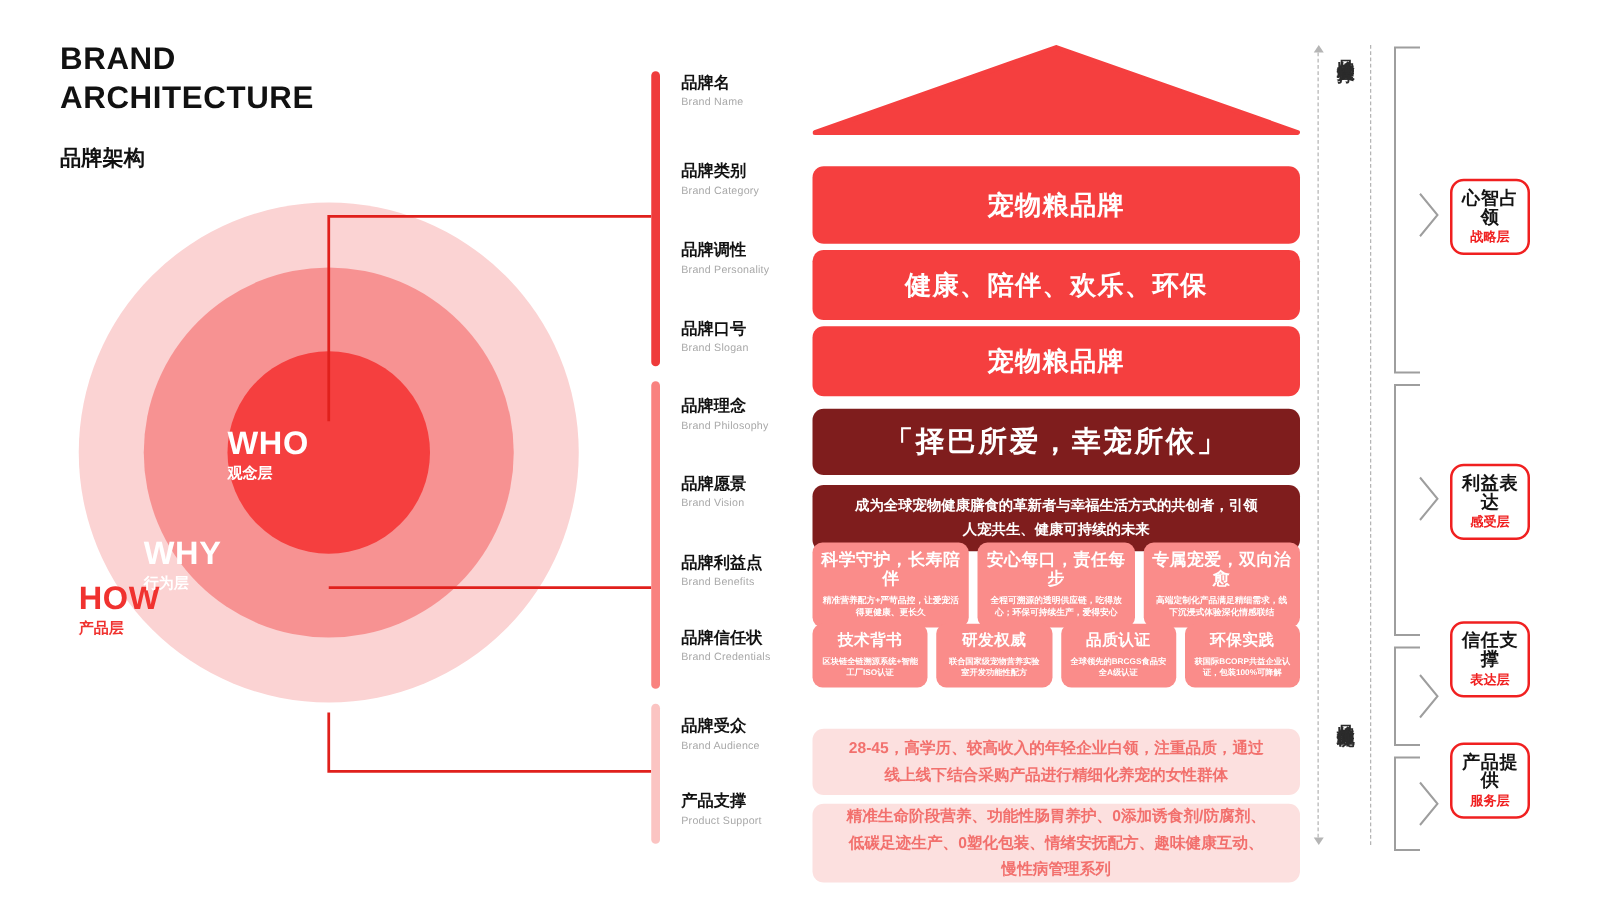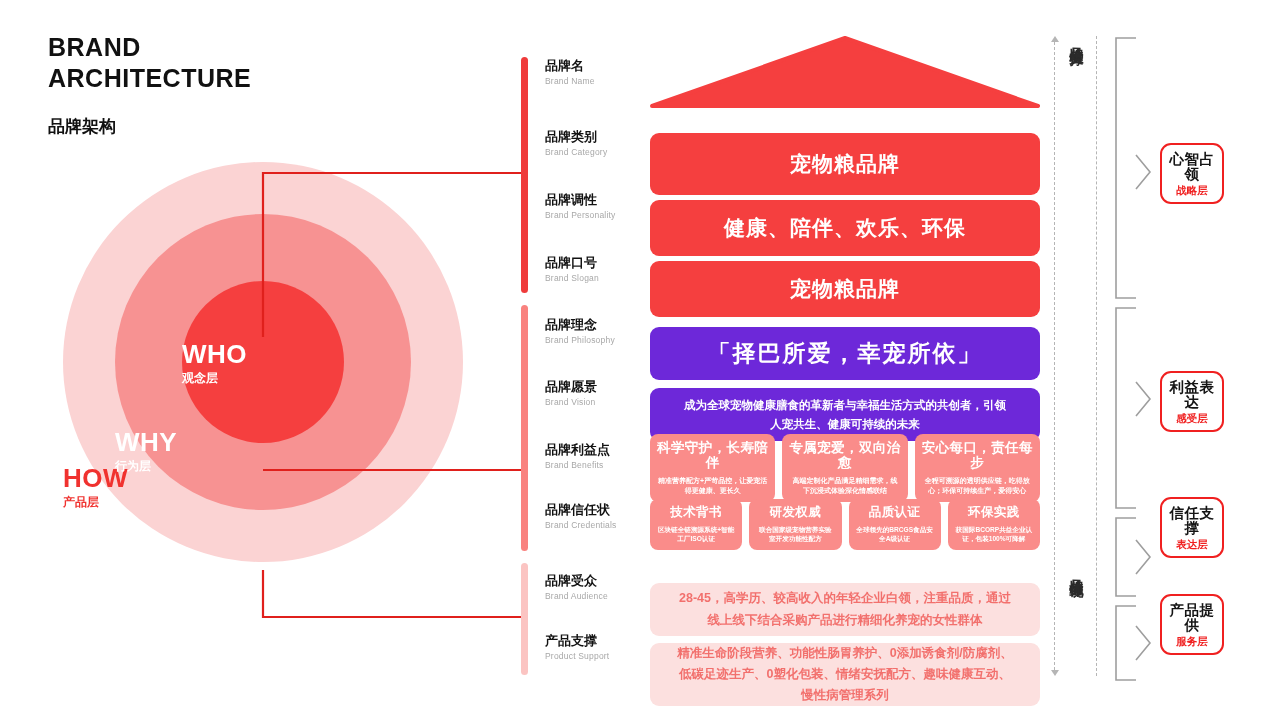--- a/index.html
+++ b/index.html
@@ -138,21 +138,21 @@
     border-radius: 9px;
     box-sizing: border-box;
     display: flex;
     align-items: center;
     justify-content: center;
     text-align: center;
     color: #ffffff;
     margin-top: 20px;
   }
   .bar-strong { background: #f53f3f; }
-  .bar-soft   { background: #6d28d9; align-items: center; }
+  .bar-soft   { background: #7f1d1d; align-items: center; }
   .bar-pale   { background: #fce0df; color: #f2706d; }
 
   .bar-title  { font-size: 21px; font-weight: bold; letter-spacing: 1px; }
   .bar-title-lg { font-size: 23px; font-weight: bold; letter-spacing: 2px; }
   .bar-body   { font-size: 11.5px; font-weight: bold; line-height: 1.65; padding: 0 30px; }
   .bar-body-pale { font-size: 12.5px; font-weight: bold; line-height: 1.7; padding: 0 26px; }
 
   
   #roof {
     position: absolute;
@@ -393,26 +393,26 @@
 <div class="bar bar-soft" style="top:368px; height:53px">
   <span class="bar-body">成为全球宠物健康膳食的革新者与幸福生活方式的共创者，引领人宠共生、健康可持续的未来</span>
 </div>
 
 <div class="card-row" id="benefits-row" style="top:434px">
   <div class="card">
     <div class="card-h">科学守护，长寿陪伴</div>
     <div class="card-p">精准营养配方+严苛品控，让爱宠活得更健康、更长久</div>
   </div>
   <div class="card">
+    <div class="card-h">安心每口，责任每步</div>
+    <div class="card-p">全程可溯源的透明供应链，吃得放心；环保可持续生产，爱得安心</div>
+  </div>
+  <div class="card">
     <div class="card-h">专属宠爱，双向治愈</div>
     <div class="card-p">高端定制化产品满足精细需求，线下沉浸式体验深化情感联结</div>
-  </div>
-  <div class="card">
-    <div class="card-h">安心每口，责任每步</div>
-    <div class="card-p">全程可溯源的透明供应链，吃得放心；环保可持续生产，爱得安心</div>
   </div>
 </div>
 
 <div class="card-row" id="credentials-row" style="top:499px">
   <div class="card">
     <div class="card-h">技术背书</div>
     <div class="card-p">区块链全链溯源系统+智能工厂ISO认证</div>
   </div>
   <div class="card">
     <div class="card-h">研发权威</div>

